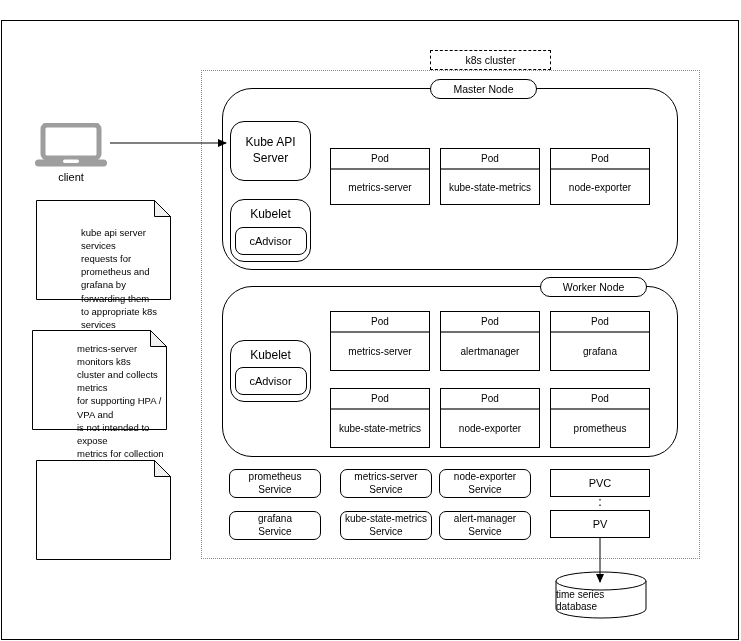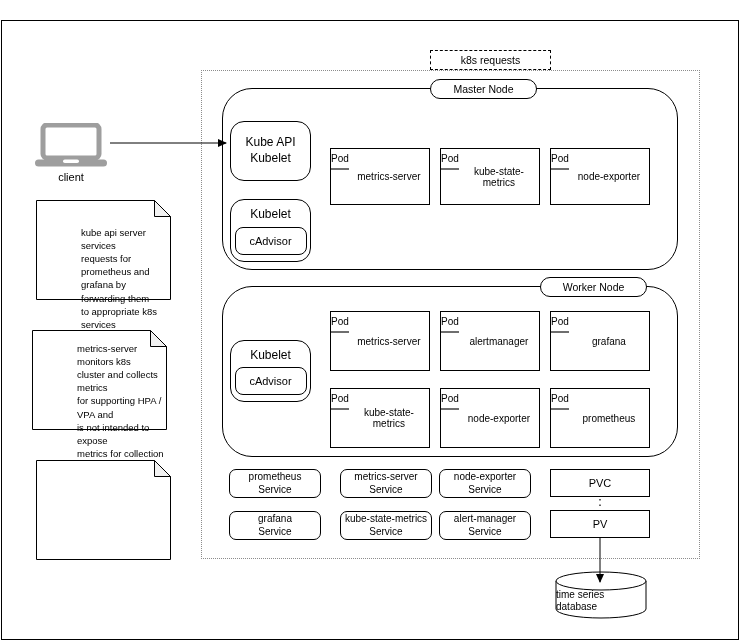--- a/index.html
+++ b/index.html
@@ -20,21 +20,21 @@
   .worker-container{left:222px;top:286px;width:456px;height:171px;}
   .node-label{width:107px;height:20px;border-radius:10px;font-size:10.5px;z-index:4;}
   .master-label{left:430px;top:79px;}
   .worker-label{left:540px;top:277px;}
   .kube-api{left:230px;top:121px;width:81px;height:60px;border-radius:14px;font-size:12px;line-height:1.3;z-index:3;}
   .kubelet{border-radius:14px;z-index:3;display:flex;flex-direction:column;align-items:center;justify-content:space-between;padding:7px 5px 6px 5px;}
   .kubelet-master{left:230px;top:199px;width:81px;height:63px;}
   .kubelet-worker{left:230px;top:340px;width:81px;height:62px;}
   .kubelet-title{font-size:12px;}
   .cadvisor{width:70px;height:26px;border:1px solid #000;border-radius:8px;background:#fff;font-size:11px;display:flex;align-items:center;justify-content:center;}
-  .pod{z-index:3;display:flex;width:100px;}
+  .pod{z-index:3;display:flex;flex-direction:column;width:100px;}
   .pod-header{height:19px;border-bottom:2px solid #6e6e6e;font-size:10px;flex:none;}
   .pod-body{flex:1;font-size:10px;}
   .svc{width:92px;height:29px;border-radius:7px;font-size:10px;line-height:1.25;z-index:3;}
   .stor{width:100px;height:28px;font-size:11px;z-index:3;}
   .db-label{left:556px;top:589px;width:90px;font-size:10px;line-height:1.2;z-index:4;}
   .client-label{left:35px;top:171px;width:72px;font-size:11px;text-align:center;}
   .note{z-index:3;width:135px;height:100px;}
   .note svg{position:absolute;left:0;top:0;}
   .note-text{position:absolute;left:4px;right:2px;font-size:9.5px;line-height:1.38;margin-left:41px;}
   .nt1{top:26px;}
@@ -43,27 +43,27 @@
   .overlay{position:absolute;left:0;top:0;width:741px;height:641px;z-index:5;pointer-events:none;}
 </style>
 </head>
 <body>
 
 <div class="canvas">
 
   <div class="box outer-frame"></div>
 
   <div class="box cluster-boundary"></div>
-  <div class="box cluster-label flexc">k8s requests</div>
+  <div class="box cluster-label flexc">k8s cluster</div>
 
   <div class="box node-container master-container"></div>
   <div class="box node-label master-label flexc">Master Node</div>
 
   <div class="box kube-api flexc pre">Kube API
-Kubelet</div>
+Server</div>
 
   <div class="box kubelet kubelet-master">
     <div class="kubelet-title">Kubelet</div>
     <div class="cadvisor">cAdvisor</div>
   </div>
 
   <div class="box pod" style="left:330px;top:148px;height:57px;">
     <div class="pod-header flexc">Pod</div>
     <div class="pod-body flexc">metrics-server</div>
   </div>

